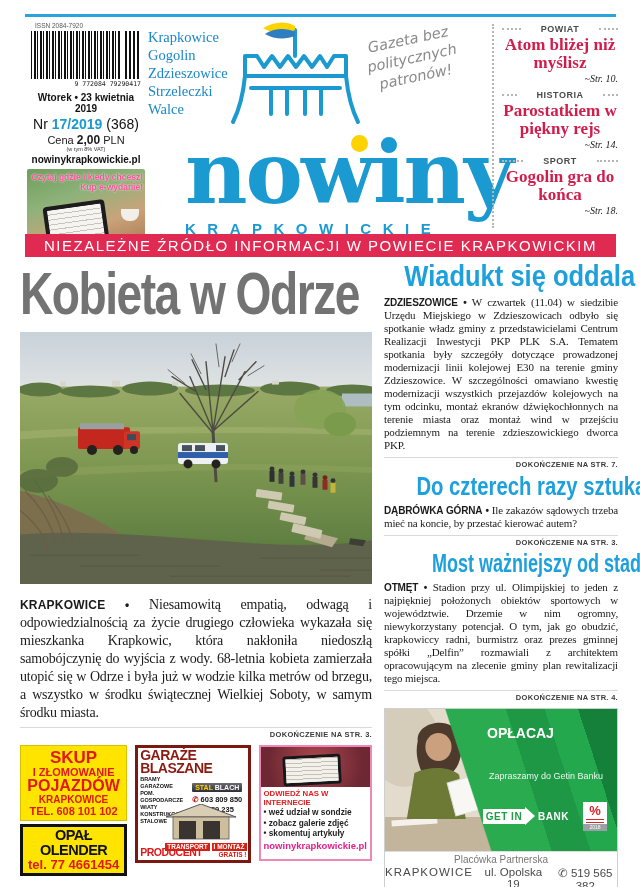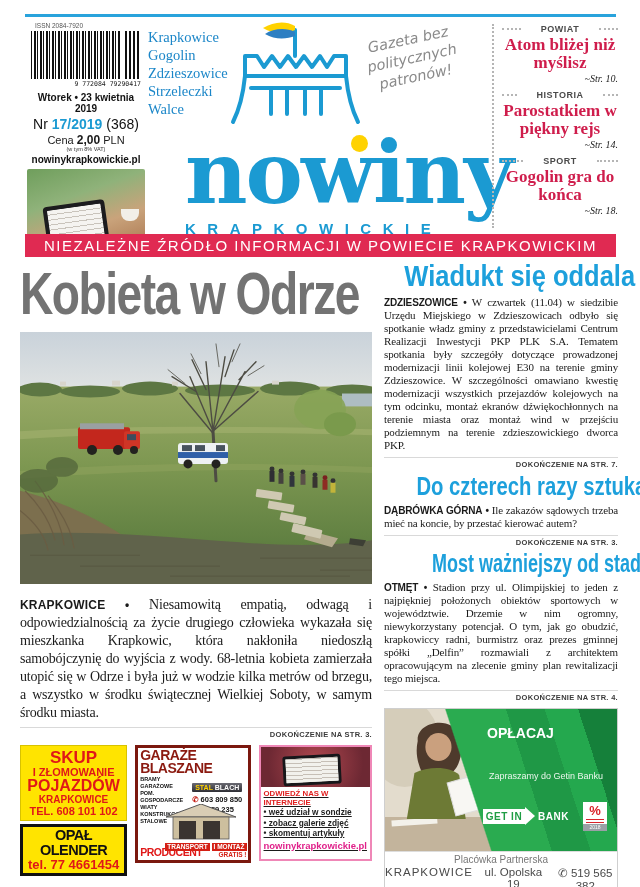--- a/index.html
+++ b/index.html
@@ -114,21 +114,21 @@
   .stal .s1{color:#ffd200;}.stal .s2{color:#fff;}
   .gar-ph{font-size:7.5px;font-weight:bold;color:#111;line-height:9px;margin-top:1px;}
   .gar-ph .ph-ic{color:#c41a10;}
   .gar-img{position:absolute;left:28px;top:56px;width:70px;height:36px;}
   .gar-prod{position:absolute;left:2px;bottom:2px;color:#e01818;font-weight:bold;font-size:10.5px;letter-spacing:-0.5px;}
   .gar-promo{position:absolute;right:1px;bottom:2px;text-align:right;font-size:6.5px;font-weight:bold;line-height:7.5px;}
   .gar-promo .w{background:#d42015;color:#fff;padding:0 2px;display:inline-block;}
   .gar-promo .r{color:#d42015;}
 
   .ad-inet{width:106px;height:110px;border:2px solid #ef87b7;background:#fff;position:relative;
-           font-family:"Liberation Sans",sans-serif;padding:1px 3px;text-decoration:underline;}
+           font-family:"Liberation Sans",sans-serif;padding:1px 3px;}
   .inet-photo{height:40px;margin:-1px -3px 2px;background:radial-gradient(circle at 50% 40%,#b0484f,#6d2833 80%);position:relative;overflow:hidden;}
   .inet-photo .tab{position:absolute;left:22px;top:8px;width:58px;height:30px;background:#17171a;border-radius:3px;transform:rotate(-3deg);}
   .inet-photo .scr{position:absolute;inset:3px;background:#f2f1ec;background-image:repeating-linear-gradient(0deg,#f2f1ec 0 3px,#c6bfb6 3px 4px);}
   .inet-t{color:#e02020;font-weight:bold;font-size:7.8px;line-height:9px;}
   .inet-b{font-size:8.3px;font-weight:bold;color:#222;line-height:10.5px;}
   .inet-s{color:#e0218a;font-weight:bold;font-size:9.5px;margin-top:1px;}
 
   
   .bank{margin-top:6px;border:1px solid #cfcfcf;width:232px;font-family:"Liberation Sans",sans-serif;}
   .bank-top{position:relative;height:142px;overflow:hidden;}
@@ -177,20 +177,24 @@
       <b>2,00</b>
       <span>PLN</span>
     </div>
     <div class="vat">(w tym 8% VAT)</div>
     <div class="site">nowinykrapkowickie.pl</div>
     <div class="epaper">
       <div class="tab">
           <div class="scr"></div>
         </div>
       <div class="cup"></div>
+      <div class="ep-txt">
+        <div>Czytaj gdzie i kiedy chcesz!</div>
+        <div>Kup e-wydanie!</div>
+      </div>
     </div>
   </div>
 
   <div class="cities">
     <div>Krapkowice</div>
     <div>Gogolin</div>
     <div>Zdzieszowice</div>
     <div>Strzeleczki</div>
     <div>Walce</div>
   </div>

